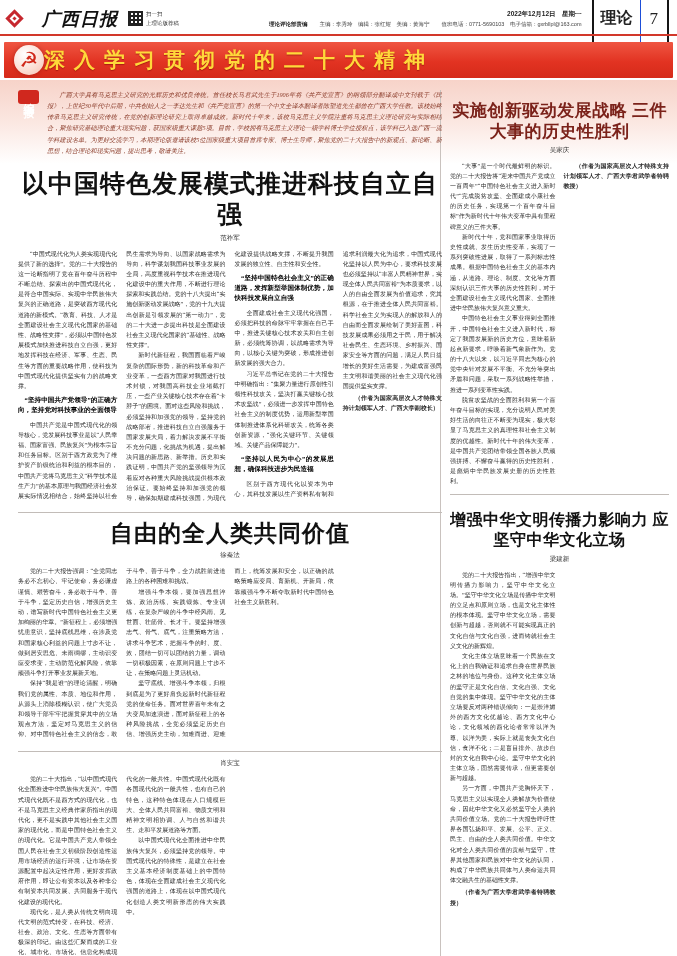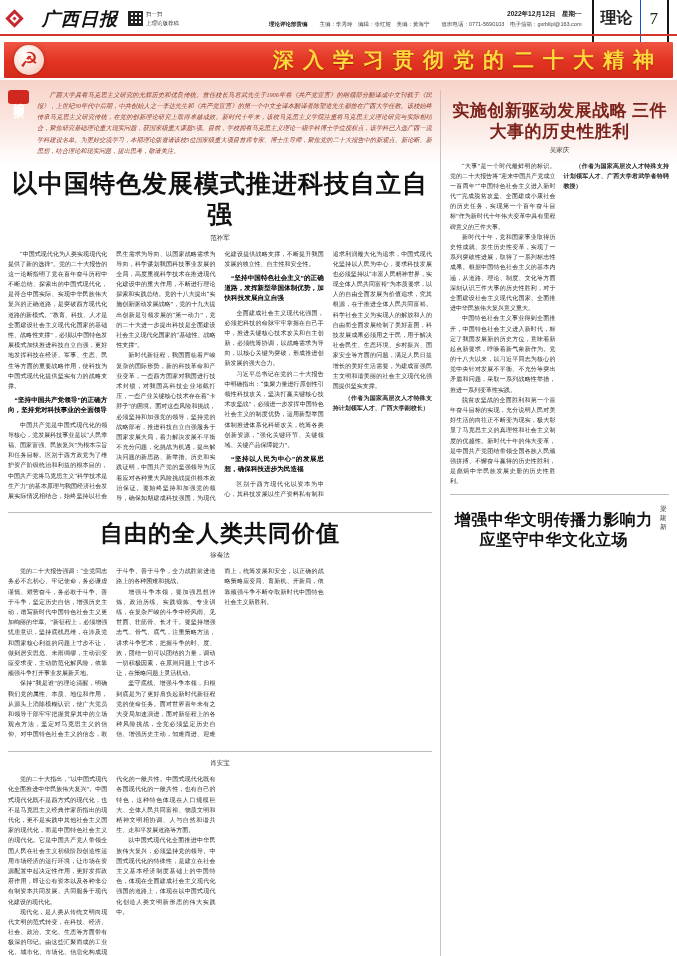--- a/index.html
+++ b/index.html
@@ -29,29 +29,29 @@
   .page-no{padding:1px 9px;font-size:17px;display:flex;align-items:center;}
   .red-rule{position:absolute;top:34px;left:0;right:0;height:2px;background:#d2382a;}
   
   .banner{position:absolute;top:42px;left:4px;right:4px;height:36px;
           background:linear-gradient(180deg,#ef5642 0%,#e23322 55%,#d52a1a 100%);
           display:flex;align-items:center;padding:0 10px;box-sizing:border-box;border-radius:1px;}
   .emblem{width:30px;height:30px;border-radius:50%;flex:0 0 auto;
           background:radial-gradient(circle at 35% 30%,#ffffff 0%,#fbdcd2 60%,#f3c0b2 100%);
           display:flex;align-items:center;justify-content:center;box-shadow:0 0 4px rgba(90,0,0,.35);}
   .emblem span{font-size:21px;line-height:1;color:#d0281a;font-family:"DejaVu Sans",sans-serif;}
-  .banner-title{flex:1;text-align:right;font-size:21px;font-weight:900;color:#ffd83a;
+  .banner-title{flex:1;text-align:left;font-size:21px;font-weight:900;color:#ffd83a;
                 letter-spacing:9px;text-shadow:0 1px 1px rgba(110,0,0,.45);
                 font-family:Liberation Serif, serif;white-space:nowrap;}
   
   .pink-band{position:absolute;top:80px;left:0;right:0;height:84px;
              background:linear-gradient(180deg,#f7d3c9 0%,#fbe7e1 50%,#ffffff 100%);}
   
   .v-rule{position:absolute;left:440px;top:90px;bottom:0;width:1px;background:#c9c2be;}
-  .left-region{position:absolute;left:8px;top:86px;width:424px;height:870px;overflow:hidden;}
+  .left-region{position:absolute;left:18px;top:86px;width:424px;height:870px;overflow:hidden;}
   .right-region{position:absolute;left:450px;top:92px;width:219px;height:864px;overflow:hidden;
                 display:flex;flex-direction:column;}
   
   .editor-note{display:flex;gap:8px;height:70px;align-items:flex-start;}
   .en-label{writing-mode:vertical-rl;text-orientation:upright;background:#d0281e;color:#fff;
             font-size:11px;font-weight:bold;padding:4px 3px;border-radius:3px;letter-spacing:2px;
             margin-top:4px;font-family:"Liberation Sans",sans-serif;}
   .en-text{flex:1;font-size:6.2px;line-height:1.8;text-align:justify;color:#8a3a28;
            font-style:italic;text-indent:2em;padding-top:3px;}
   
@@ -176,21 +176,21 @@
         <div class="p">“大事”是一个时代最鲜明的标识。党的二十大报告将“迎来中国共产党成立一百周年”“中国特色社会主义进入新时代”“完成脱贫攻坚、全面建成小康社会的历史任务，实现第一个百年奋斗目标”作为新时代十年伟大变革中具有里程碑意义的三件大事。</div>
           <div class="p">新时代十年，党和国家事业取得历史性成就、发生历史性变革，实现了一系列突破性进展，取得了一系列标志性成果。根据中国特色社会主义的基本内涵，从道路、理论、制度、文化等方面深刻认识三件大事的历史性胜利，对于全面建设社会主义现代化国家、全面推进中华民族伟大复兴意义重大。</div>
           <div class="p">中国特色社会主义事业得到全面推开，中国特色社会主义进入新时代，标定了我国发展新的历史方位，意味着新起点新要求，呼唤着新气象新作为。党的十八大以来，以习近平同志为核心的党中央针对发展不平衡、不充分等突出矛盾和问题，采取一系列战略性举措，推进一系列变革性实践。</div>
           <div class="p">脱贫攻坚战的全面胜利和第一个百年奋斗目标的实现，充分说明人民对美好生活的向往正不断变为现实，极大彰显了马克思主义的真理性和社会主义制度的优越性。新时代十年的伟大变革，是中国共产党团结带领全国各族人民顽强拼搏、不懈奋斗赢得的历史性胜利，是彪炳中华民族发展史册的历史性胜利。</div>
           <div class="credit">（作者为国家高层次人才特殊支持计划领军人才、广西大学君武学者特聘教授）</div>
       </div>
     </div>
 
     <div class="h-div"></div>
 
-    <div style="flex:1;display:flex;flex-direction:row;overflow:hidden;justify-content:center;">
+    <div style="flex:1;display:flex;flex-direction:column;overflow:hidden;justify-content:center;">
       <div class="a-title t-black-r">增强中华文明传播力影响力 应坚守中华文化立场</div>
       <div class="a-author">梁建新</div>
       <div class="body cols2 hB-body">
         <div class="p">党的二十大报告指出，“增强中华文明传播力影响力，坚守中华文化立场。”坚守中华文化立场是传播中华文明的立足点和原则立场，也是文化主体性的根本体现。坚守中华文化立场，需要创新与超越，否则就不可能实现真正的文化自信与文化自强，进而铸就社会主义文化的新辉煌。</div>
           <div class="p">文化主体立场意味着一个民族在文化上的自我确证和追求自身在世界民族之林的地位与身份。这种文化主体立场的坚守正是文化自信、文化自强、文化自觉的集中体现。坚守中华文化的主体立场要反对两种错误倾向：一是崇洋媚外的西方文化优越论、西方文化中心论，文化领域的西化论者常常以洋为尊、以洋为美，实际上就是丧失文化自信，食洋不化；二是盲目排外、故步自封的文化自我中心论。坚守中华文化的主体立场，固然需要传承，但更需要创新与超越。</div>
           <div class="p">另一方面，中国共产党胸怀天下，马克思主义以实现全人类解放为价值使命，因此中华文化又必然坚守全人类的共同价值立场。党的二十大报告呼吁世界各国弘扬和平、发展、公平、正义、民主、自由的全人类共同价值。中华文化对全人类共同价值的贡献与坚守，世界其他国家和民族对中华文化的认同，构成了中华民族共同体与人类命运共同体交融共生的基础性支撑。</div>
           <div class="credit">（作者为广西大学君武学者特聘教授）</div>
       </div>
     </div>
 

